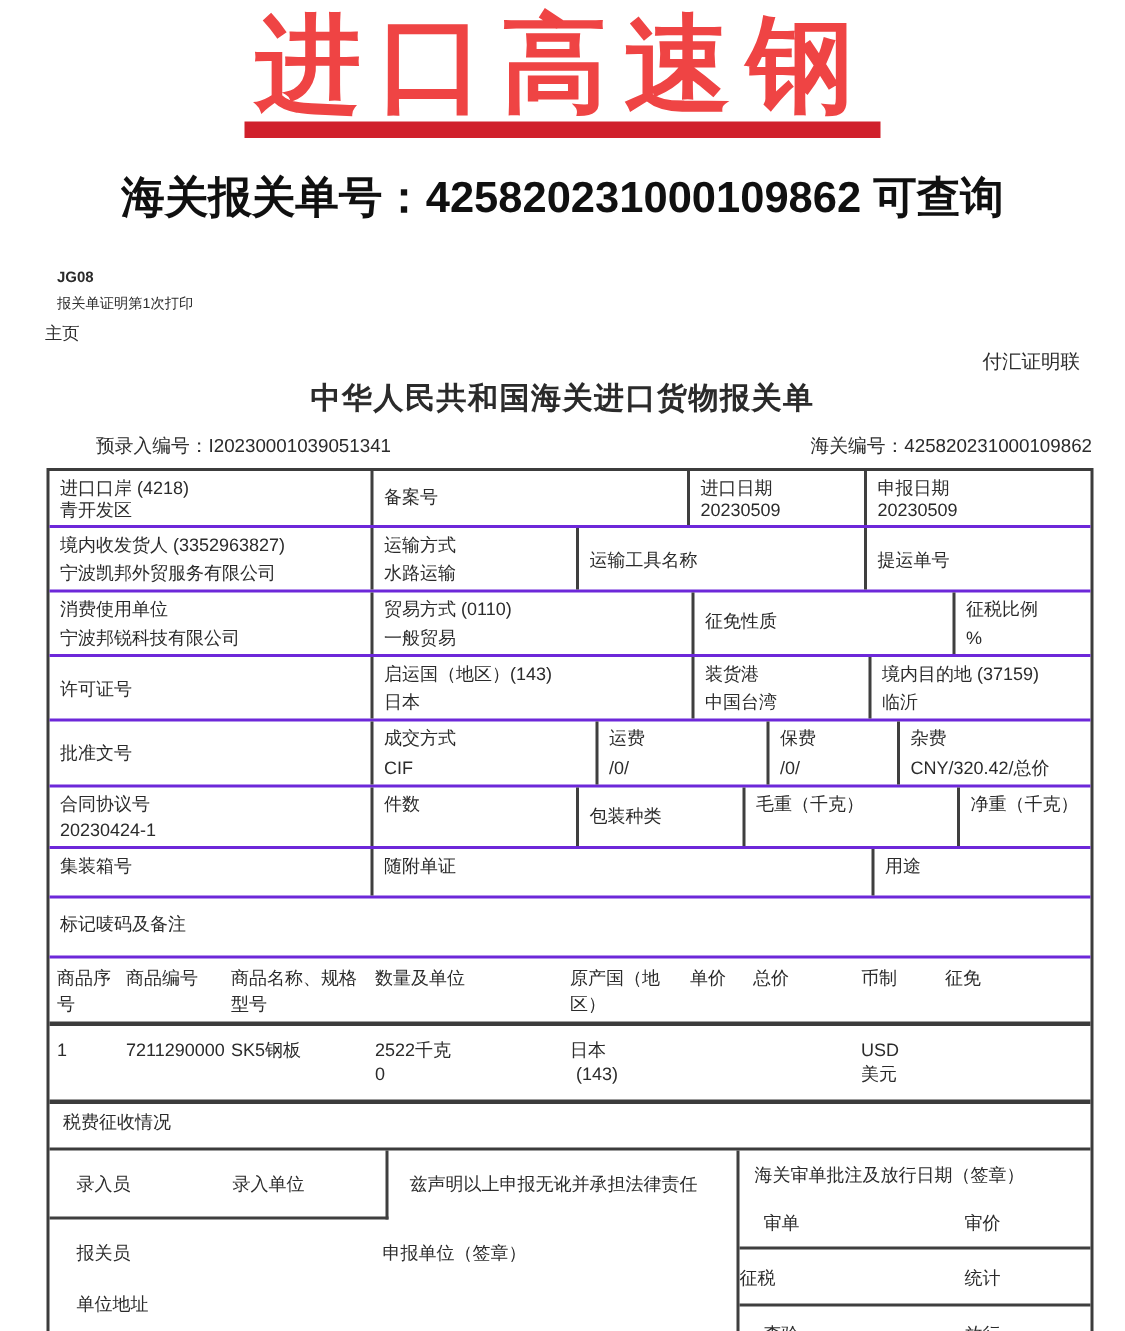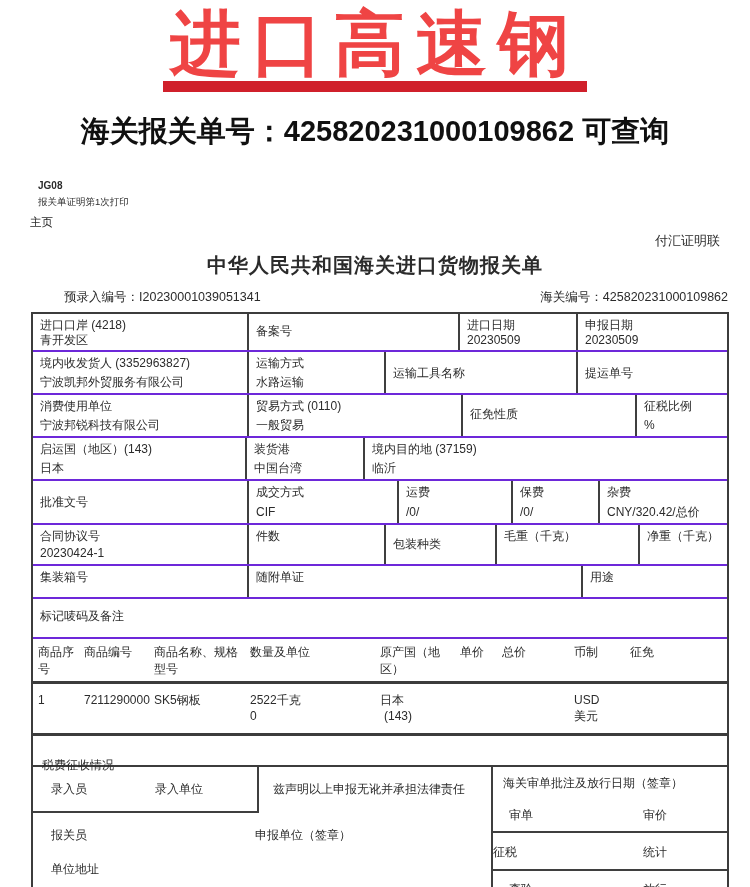--- a/index.html
+++ b/index.html
@@ -44,21 +44,21 @@
   .w192{width:192px}.w214{width:214px}.w174{width:174px}.w134{width:150px}
   .w114{width:114px}.w87{width:87px}.w111{width:111px}.w143{width:143px}.w334{width:334px}
   .h38{height:38px}.h43{height:43px}.h44{height:44px}.h41{height:41px}
   .h33{height:33px}.h40{height:40px}
   
   .goods-header { display:flex; border-bottom:3px solid #3c3c3c; padding:5px 0 4px; }
   .goods-row { display:flex; border-bottom:3px solid #3c3c3c; padding:8px 0 9px; }
   .gc { padding:0 5px; font-size:12px; line-height:1.35; box-sizing:border-box; }
   .g1{width:46px}.g2{width:70px}.g3{width:96px}.g4{width:130px}
   .g5{width:80px}.g6{width:42px}.g7{width:72px}.g8{width:56px}.g9{flex:1}
-  .tax-row { border-bottom:2.5px solid #3c3c3c; height:31px; padding:21px 0 0 9px; font-size:12px; box-sizing:border-box; }
+  .tax-row { border-bottom:2.5px solid #3c3c3c; height:31px; padding:4px 0 0 9px; font-size:12px; box-sizing:border-box; }
   
   .bottom { display:flex; height:138px; position:relative; }
   .bottom-left { width:460px; border-right:2px solid #3f3f3f; position:relative; box-sizing:border-box; font-size:12px; }
   .entry-box { position:absolute; top:0; left:0; width:226px; height:46px; border-right:2px solid #3f3f3f; border-bottom:2px solid #3f3f3f; box-sizing:border-box; }
   .abs { position:absolute; white-space:nowrap; font-size:12px; }
   .bottom-right { flex:1; display:flex; flex-direction:column; font-size:12px; }
   .br1 { flex:0 0 64px; border-bottom:2px solid #3f3f3f; position:relative; }
   .br2 { flex:0 0 36px; border-bottom:2px solid #3f3f3f; position:relative; }
   .br3 { flex:1; position:relative; }
 </style>
@@ -131,20 +131,23 @@
       <div class="cell w174">
         <div class="lb" style="margin-top:8px">征免性质</div>
       </div>
       <div class="cell grow">
         <div class="lb">征税比例</div>
         <div class="val">%</div>
       </div>
     </div>
 
     <div class="row h43">
+      <div class="cell w216">
+        <div class="lb" style="margin-top:10px">许可证号</div>
+      </div>
       <div class="cell w214">
         <div class="lb">启运国（地区）(143)</div>
         <div class="val">日本</div>
       </div>
       <div class="cell w118">
         <div class="lb">装货港</div>
         <div class="val">中国台湾</div>
       </div>
       <div class="cell grow">
         <div class="lb">境内目的地 (37159)</div>

